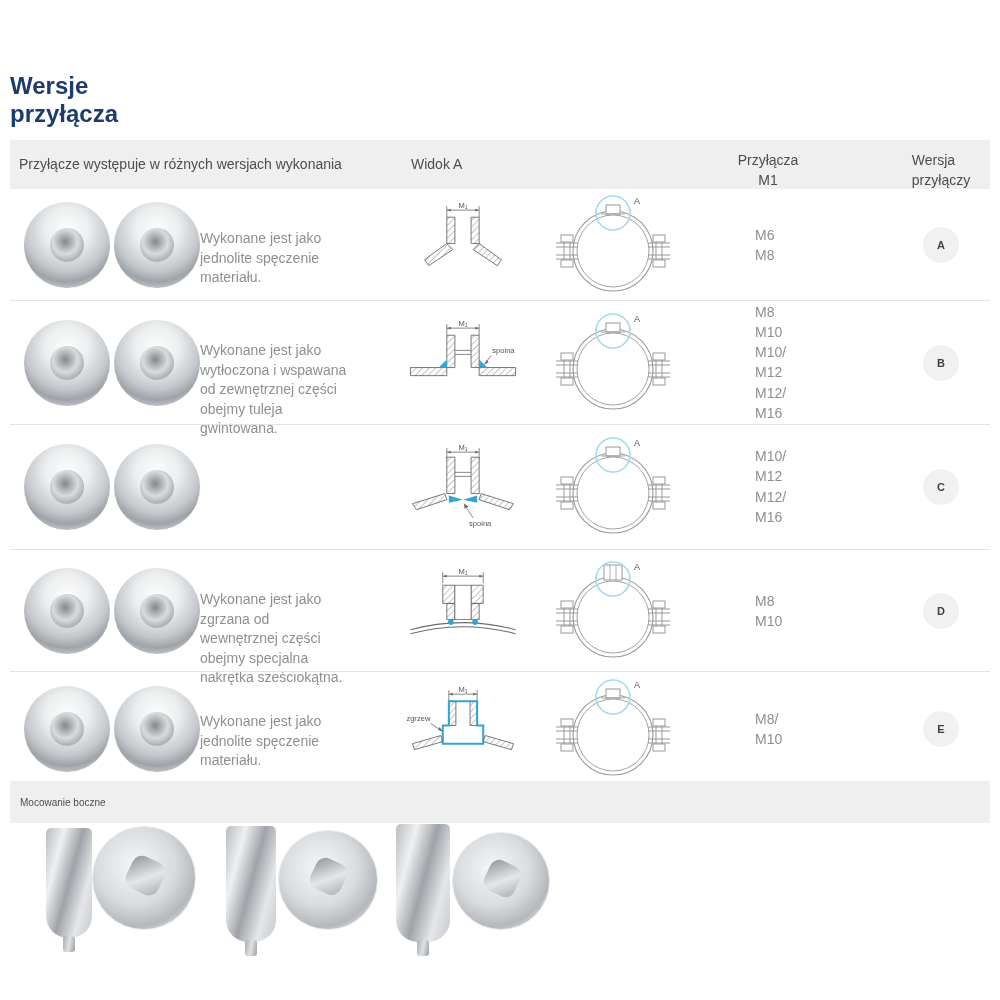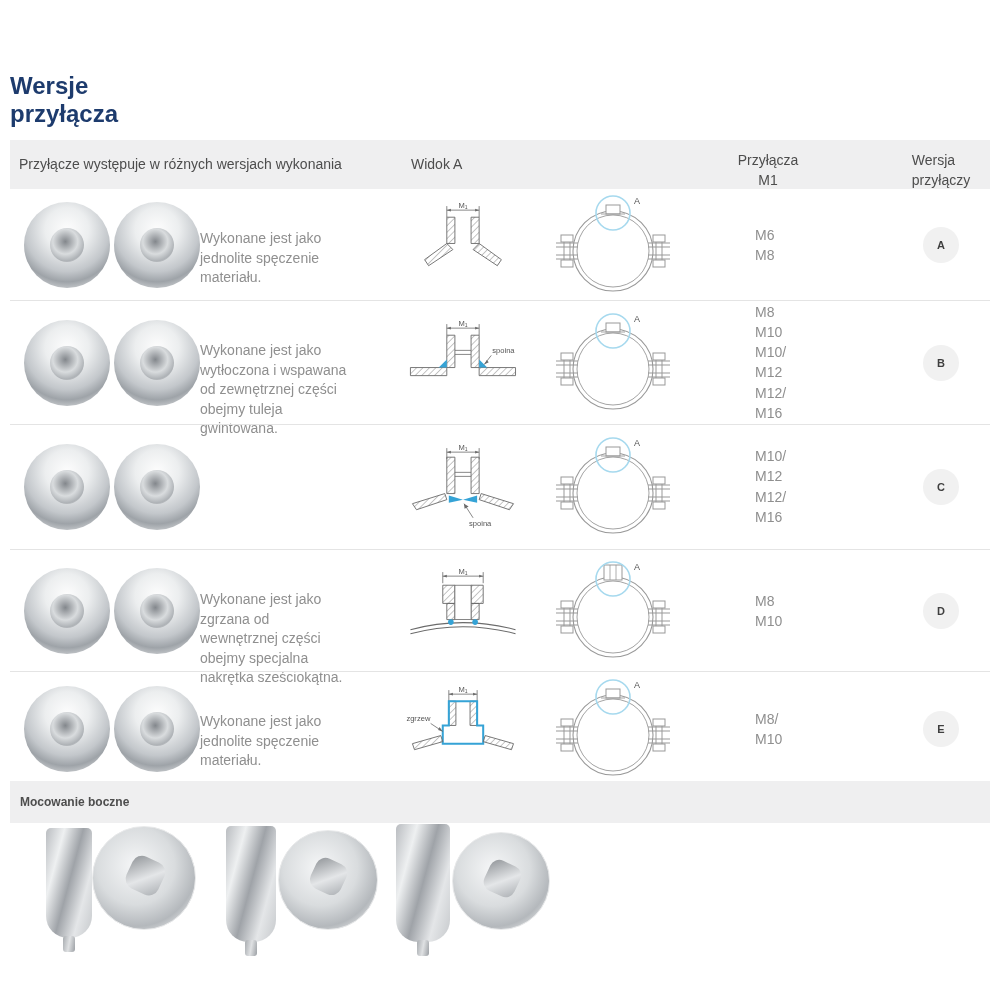--- a/index.html
+++ b/index.html
@@ -46,21 +46,21 @@
                 width:170px;height:112px;}
   .threads{position:absolute;left:745px;top:50%;transform:translateY(-50%);font-size:14px;
            color:#8f8f8f;white-space:pre-line;line-height:1.45;}
   .badge{position:absolute;left:913px;top:50%;transform:translateY(-50%);width:36px;height:36px;
          border-radius:50%;background:#f1f1f1;color:#3f3f3f;font-size:11px;font-weight:bold;
          display:flex;align-items:center;justify-content:center;}
 
   
   .sideband{position:absolute;left:10px;top:781px;width:980px;height:42px;background:#efeff0;
             display:flex;align-items:center;}
-  .sideband span{padding-left:10px;font-size:12px;font-weight:bold;color:#4d4d4d;}
+  .sideband span{padding-left:10px;font-size:10px;font-weight:normal;color:#4d4d4d;}
 
   
   .bp-strip{position:absolute;border-radius:5px 5px 22px 22px;
       background:linear-gradient(105deg,#b9bcc0 0%,#eef0f1 25%,#9fa3a8 50%,#e4e6e8 75%,#c6c9cc 100%);}
   .bp-strip::after{content:"";position:absolute;left:50%;bottom:-14px;transform:translateX(-50%);
       width:12px;height:16px;border-radius:3px;
       background:linear-gradient(100deg,#a7abaf,#dfe1e3 50%,#9b9fa4);}
   .bp-circle{position:absolute;border-radius:50%;border:1px solid #e8e9ea;
       background:radial-gradient(circle at 42% 38%,#f6f7f8 0%,#d9dcde 45%,#b4b8bc 70%,#f7f8f8 92%);}
   .bp-circle::after{content:"";position:absolute;left:34%;top:30%;width:34%;height:34%;

